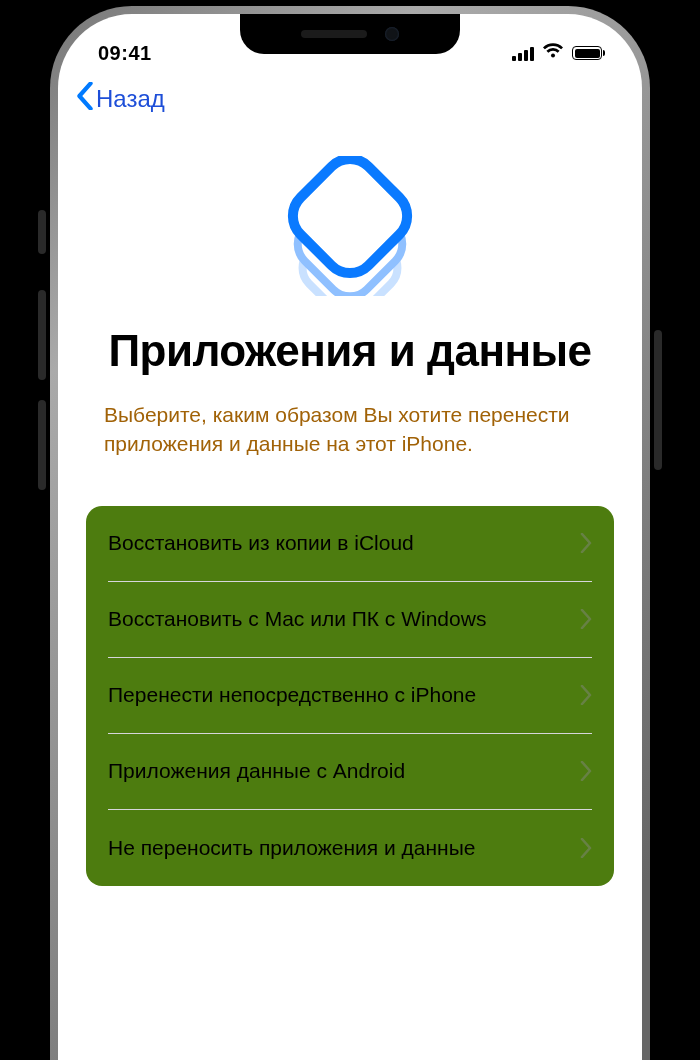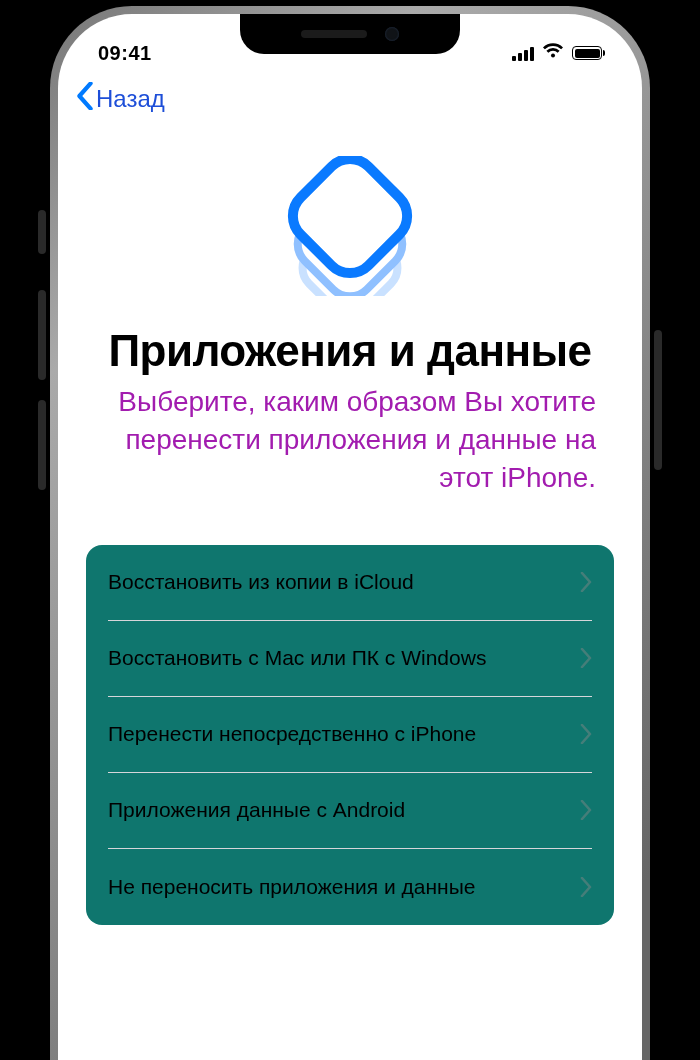--- a/index.html
+++ b/index.html
@@ -132,33 +132,33 @@
       display:flex; justify-content:center; margin: 10px 0 30px;
     }
 
     .title {
       text-align: center;
       font-size: 44px;
       line-height: 1.12;
       font-weight: 700;
       color:#000;
       letter-spacing: -0.5px;
-      margin-bottom: 8px;
+      margin-bottom: 26px;
     }
     .subtitle {
-      text-align: right;
-      font-size: 28px;
+      text-align: left;
+      font-size: 21px;
       line-height: 1.35;
-      color:#a21caf;
+      color:#a16207;
       padding: 0 18px;
     }
 
     .options {
       margin-top: 48px;
-      background: #0f766e;
+      background: #4d7c0f;
       border-radius: 16px;
       padding: 0 22px;
     }
     .option {
       display:flex;
       align-items:center;
       justify-content:space-between;
       gap: 14px;
       min-height: 76px;
       padding: 18px 0;

